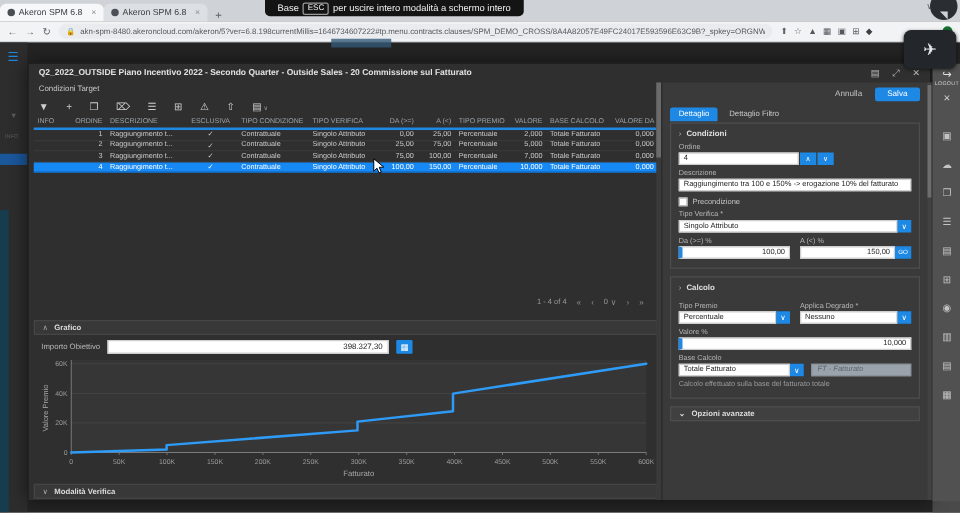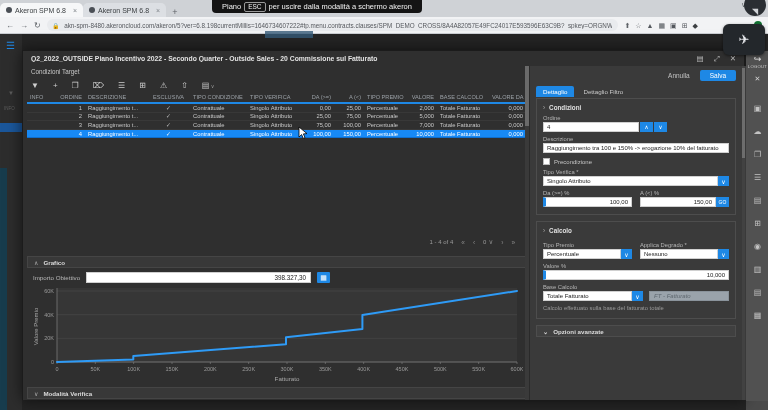--- a/index.html
+++ b/index.html
@@ -143,23 +143,23 @@
     <div class="tab inactive">
       <span class="favicon"></span>
       <span>Akeron SPM 6.8</span>
       <span class="tabx">×</span>
     </div>
     <div class="newtab">+</div>
     <div class="wctl">∨ –</div>
   </div>
 
   <div class="toast">
-    <span>Piano</span>
+    <span>Base</span>
     <span class="esc">ESC</span>
-    <span>per uscire dalla modalità a schermo akeron</span>
+    <span>per uscire intero modalità a schermo intero</span>
   </div>
 
   <div class="btoolbar">
     <span class="navic">←</span>
     <span class="navic">→</span>
     <span class="navic">↻</span>
     <div class="omnibox">
       <span class="lock">🔒</span>
       <span class="url">akn-spm-8480.akeroncloud.com/akeron/5?ver=6.8.198currentMillis=1646734607222#tp.menu.contracts.clauses/SPM_DEMO_CROSS/8A4A82057E49FC24017E593596E63C9B?_spkey=ORGNWQGKNBNS</span>
     </div>

